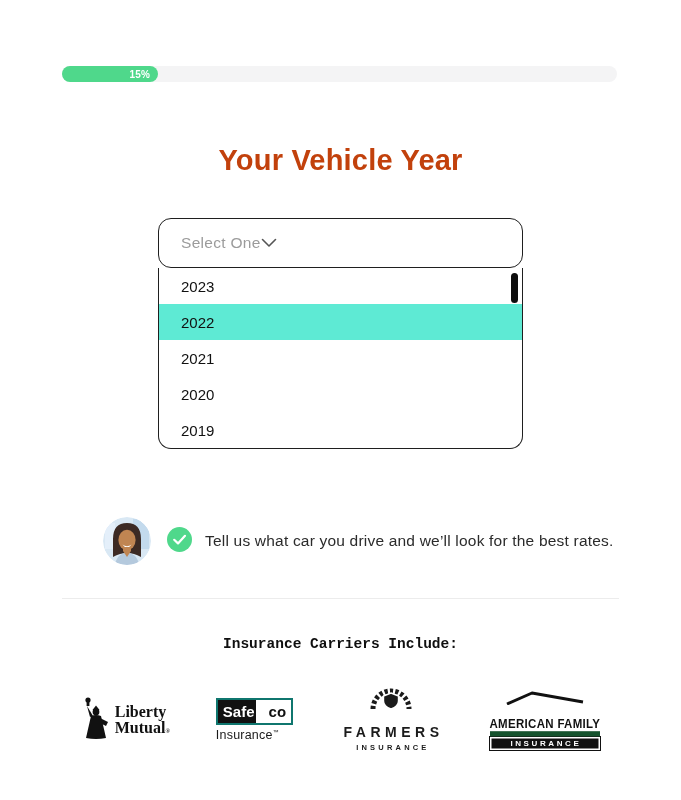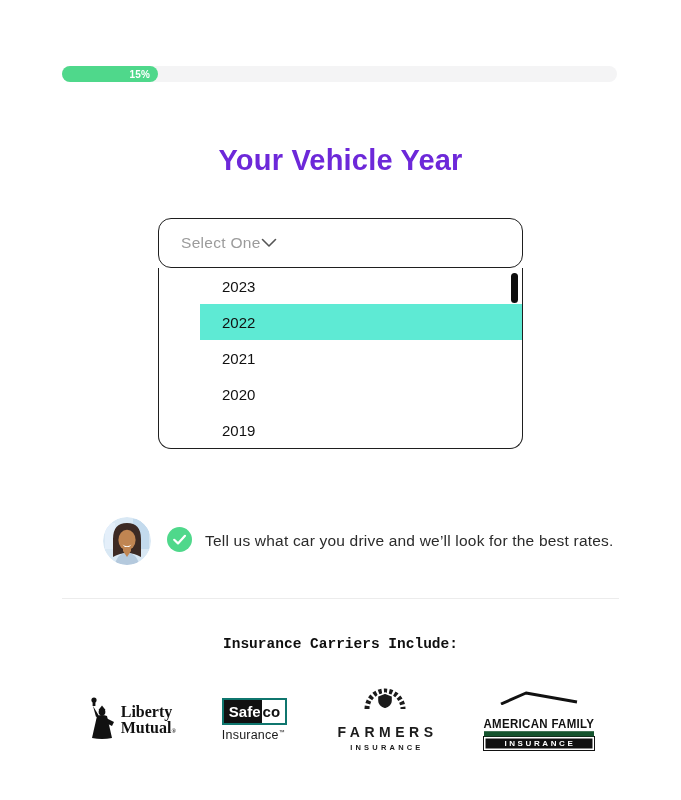--- a/index.html
+++ b/index.html
@@ -30,21 +30,21 @@
     color: #ffffff; font-size: 10px; font-weight: 700; letter-spacing: .2px;
   }
 
   
   h1.page-title {
     margin-top: 62px;
     text-align: center;
     font-size: 29px;
     font-weight: 800;
     letter-spacing: .2px;
-    color: #6d28d9;
+    color: #c2410c;
   }
 
   
   .select-wrap { width: 365px; margin: 41px auto 0 auto; position: relative; }
   .select-box {
     width: 100%; height: 50px;
     border: 1.5px solid #1f1f1f;
     border-radius: 13px;
     background: #fff;
     display: flex; align-items: center; justify-content: flex-start;
@@ -55,21 +55,20 @@
   .chevron svg { display: block; }
 
   .dropdown-list {
     width: 100%;
     border: 1.5px solid #1f1f1f;
     border-top: none;
     border-radius: 0 0 13px 13px;
     background: #fff;
     position: relative;
     overflow: hidden;
-    padding-left: 41px;
   }
   .option-row {
     height: 36px;
     display: flex; align-items: center;
     padding-left: 22px;
     font-size: 15px;
     color: #111;
     cursor: pointer;
   }
   .option-row.highlighted { background: #5eead4; }
@@ -131,21 +130,21 @@
 
   
   .safeco { flex-direction: column; align-items: flex-start; }
   .safeco-box {
     border: 2px solid #0f766e;
     display: inline-flex;
     font-weight: 700; font-size: 15px; line-height: 1;
     background: #fff;
   }
   .safeco-black { background: #111; color: #fff; padding: 4px 1px 4px 5px; }
-  .safeco-white { color: #111; padding: 4px 5px 4px 1px; }
+  .safeco-white { color: #111; padding: 4px 5px 4px 13px; }
   .safeco-sub { font-size: 12.5px; color: #1a1a1a; margin-top: 3px; letter-spacing: .2px; }
   .tm { font-size: 6px; vertical-align: super; }
 
   
   .farmers { flex-direction: column; }
   .farmers-line1 { font-size: 14px; font-weight: 700; letter-spacing: 4.5px; color: #1b1b1b; margin-top: 10px; text-indent: 4.5px; }
   .farmers-line2 { font-size: 7.5px; font-weight: 700; letter-spacing: 3.2px; color: #1b1b1b; margin-top: 3px; text-indent: 3.2px; }
 
   
   .amfam { flex-direction: column; }

